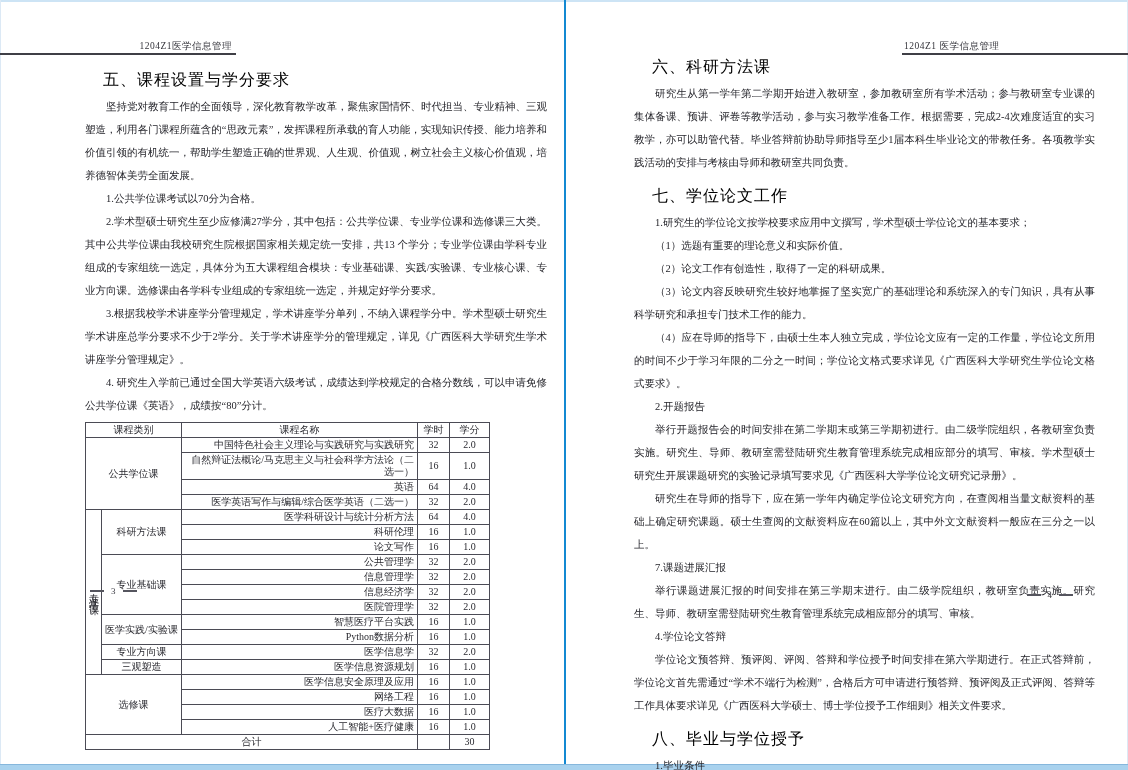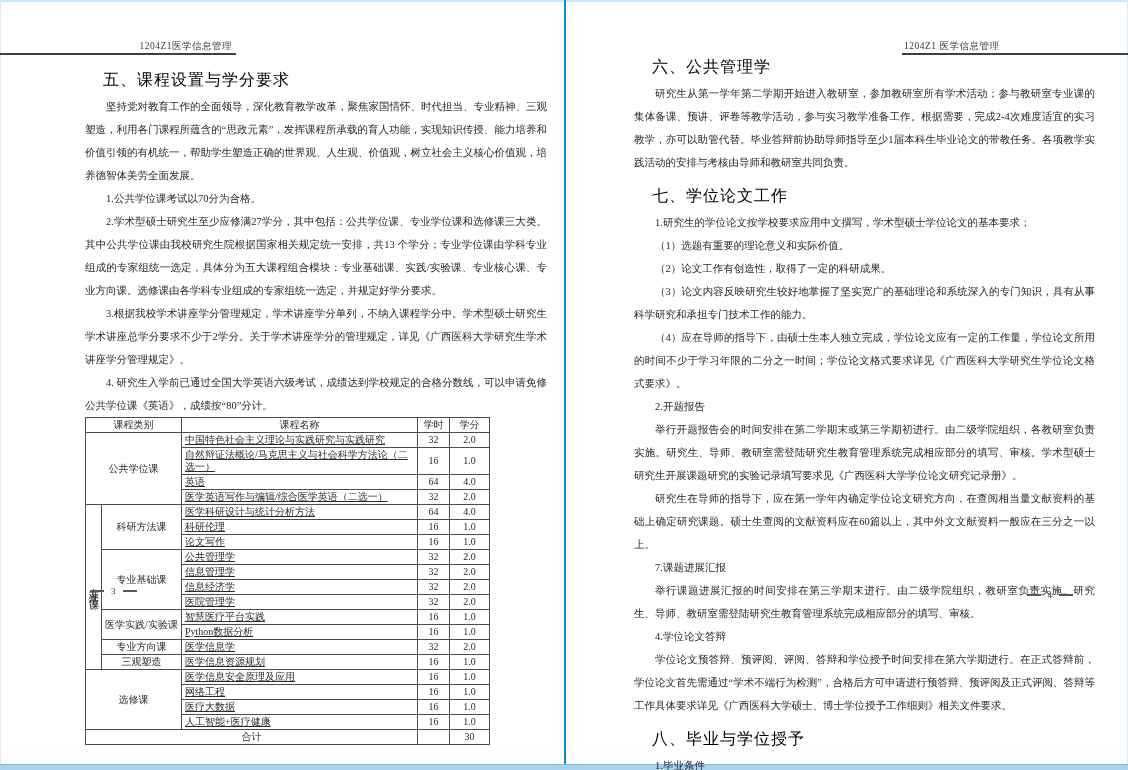--- a/index.html
+++ b/index.html
@@ -19,27 +19,27 @@
 
   .pg-header{position:absolute;top:40px;font-size:9.5px;letter-spacing:.5px;color:#33333a;
     border-bottom:2px solid #3f3f46;padding-bottom:1px;line-height:12px;}
   .pg-header.lft{left:0;width:232px;text-align:right;padding-right:4px;}
   .pg-header.rgt{right:0;width:224px;text-align:left;padding-left:2px;}
 
   h2.sec-title{font-size:16px;font-weight:normal;color:#000000;margin:14px 0 7px;
     text-indent:18px;letter-spacing:1px;line-height:16px;}
   p.body{margin:0;font-size:10.5px;line-height:23px;text-indent:2em;text-align:justify;}
 
-  table.courses{border-collapse:collapse;width:404px;table-layout:fixed;}
+  table.courses{border-collapse:collapse;margin-top:5px;width:404px;table-layout:fixed;}
   table.courses td,table.courses th{
     border:1px solid #4b4b55;font-weight:normal;font-size:10px;line-height:12px;
     padding:1px 3px;height:14px;color:#2a2a30;vertical-align:middle;box-sizing:border-box;}
   table.courses{border:1.5px solid #3f3f48;}
   td.c,th.c{text-align:center;}
-  td.nm{text-align:left;text-decoration:underline;}
+  td.nm{text-align:right;}
   td.vert{writing-mode:vertical-lr;text-orientation:upright;letter-spacing:3px;
     text-align:center;padding:2px 0;}
 
   .page-num{position:absolute;font-size:9px;color:#3a3a42;white-space:nowrap;}
   .page-num.lft{left:83px;bottom:30px;}
   .page-num.rgt{right:48px;bottom:26px;}
   .dash{display:inline-block;width:14px;height:1.5px;background:#55555e;vertical-align:middle;margin:0 7px 2px 7px;}
 </style>
 </head>
 <body>
@@ -185,21 +185,21 @@
     </tr>
   </tbody>
     </table>
 
   <div class="page-num lft"><span class="dash"></span><span>3</span><span class="dash"></span></div>
 </div>
 
 <div class="page right">
   <div class="pg-header rgt">1204Z1 医学信息管理</div>
 
-  <h2 class="sec-title">六、公共管理学</h2>
+  <h2 class="sec-title">六、科研方法课</h2>
   <p class="body">研究生从第一学年第二学期开始进入教研室，参加教研室所有学术活动；参与教研室专业课的集体备课、预讲、评卷等教学活动，参与实习教学准备工作。根据需要，完成2-4次难度适宜的实习教学，亦可以助管代替。毕业答辩前协助导师指导至少1届本科生毕业论文的带教任务。各项教学实践活动的安排与考核由导师和教研室共同负责。</p>
 
   <h2 class="sec-title">七、学位论文工作</h2>
   <p class="body">1.研究生的学位论文按学校要求应用中文撰写，学术型硕士学位论文的基本要求；</p>
   <p class="body">（1）选题有重要的理论意义和实际价值。</p>
   <p class="body">（2）论文工作有创造性，取得了一定的科研成果。</p>
   <p class="body">（3）论文内容反映研究生较好地掌握了坚实宽广的基础理论和系统深入的专门知识，具有从事科学研究和承担专门技术工作的能力。</p>
   <p class="body">（4）应在导师的指导下，由硕士生本人独立完成，学位论文应有一定的工作量，学位论文所用的时间不少于学习年限的二分之一时间；学位论文格式要求详见《广西医科大学研究生学位论文格式要求》。</p>
   <p class="body">2.开题报告</p>
   <p class="body">举行开题报告会的时间安排在第二学期末或第三学期初进行。由二级学院组织，各教研室负责实施。研究生、导师、教研室需登陆研究生教育管理系统完成相应部分的填写、审核。学术型硕士研究生开展课题研究的实验记录填写要求见《广西医科大学学位论文研究记录册》。</p>

